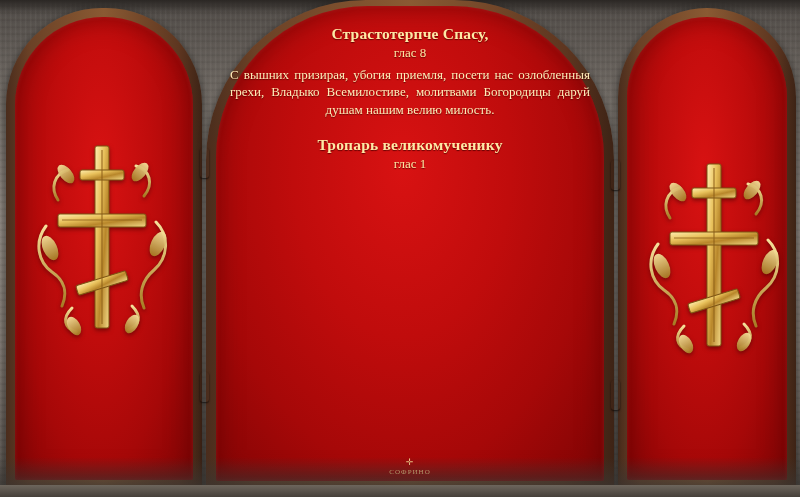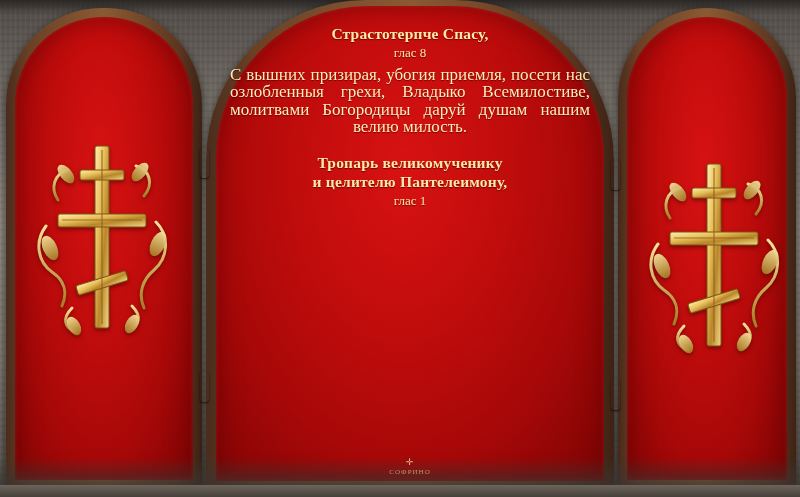--- a/index.html
+++ b/index.html
@@ -139,21 +139,21 @@
     letter-spacing: 0.2px;
   }
   .t-tone {
     font-size: 13px;
     line-height: 19px;
     color: #ffe9a6;
     text-shadow: 0 1px 1px rgba(90,0,0,0.85);
     margin-bottom: 4px;
   }
   .t-body {
-    font-size: 17px;
+    font-size: 13px;
     line-height: 17.4px;
     color: #ffeeba;
     text-align: justify;
     text-align-last: center;
     text-shadow: 0 1px 1px rgba(85,0,0,0.8);
     padding: 0 6px;
     margin: 0;
   }
   #tropar-1 { margin-top: 14px; }
   #tropar-2 { margin-top: 17px; }
@@ -284,21 +284,20 @@
       <div class="t-title">Страстотерпче Спасу,</div>
       <div class="t-tone">глас 8</div>
       <p class="t-body">С вышних призирая, убогия приемля, посети нас озлобленныя грехи, Владыко Всемилостиве, молитвами Богородицы даруй душам нашим велию милость.</p>
     </div>
 
     <div class="tropar" id="tropar-2">
     </div>
 
     <div class="tropar" id="tropar-3">
       <div class="t-title">Тропарь великомученику</div>
-      <div class="t-title">и целителю Пантелеимону,</div>
       <div class="t-tone">глас 1</div>
     </div>
 
     <div id="makers-mark">
       <span class="mark-cross">✛</span>
       <span>СОФРИНО</span>
     </div>
   </div>
 
   <div class="hinge l" id="hinge-l1"></div>

